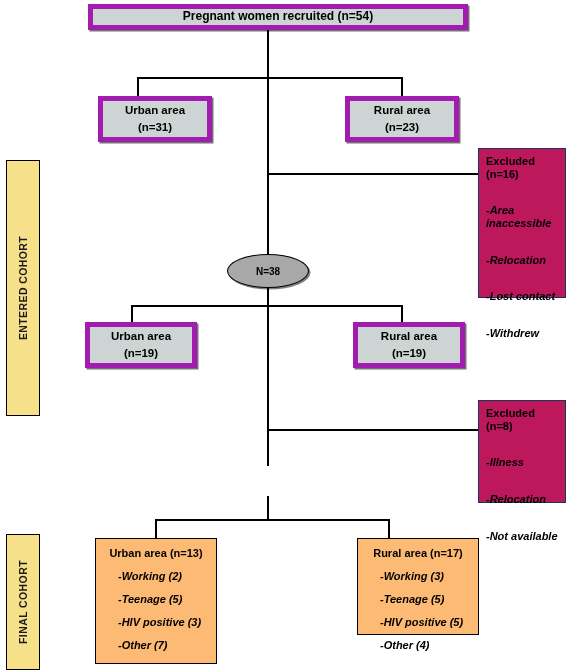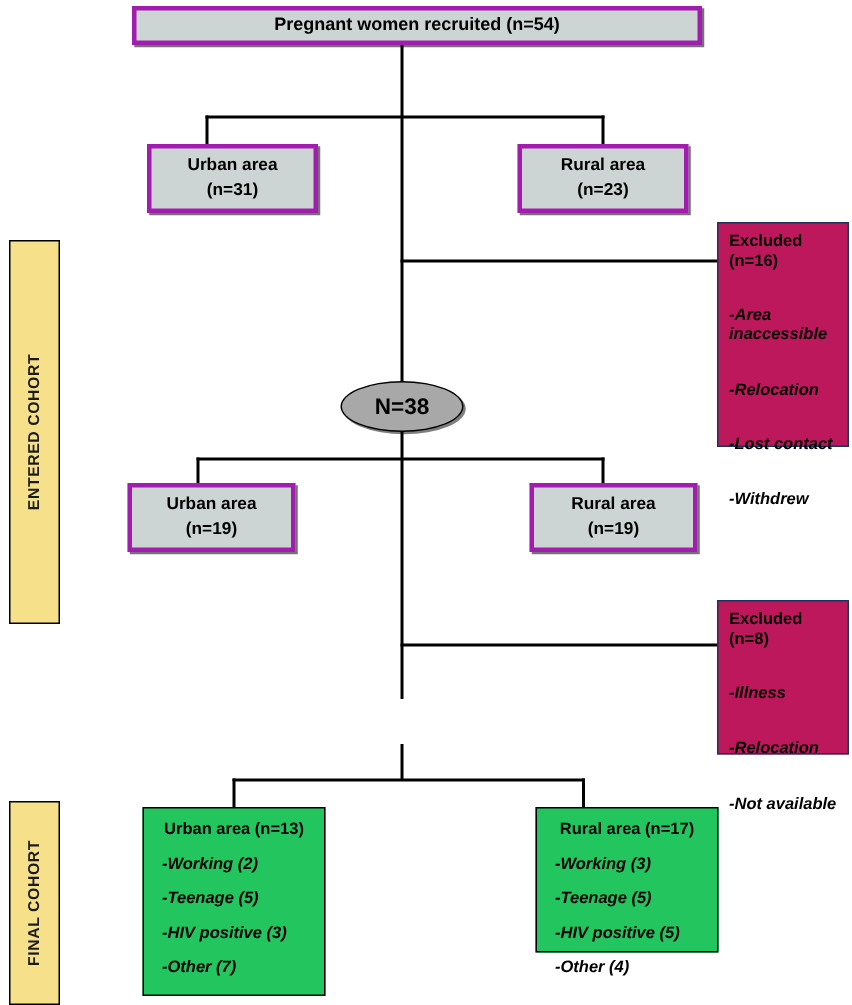--- a/index.html
+++ b/index.html
@@ -28,40 +28,40 @@
     display: flex;
     flex-direction: column;
     justify-content: center;
     align-items: center;
     text-align: center;
     font-weight: bold;
     color: #000000;
   }
   .grey-box {
     background: #ccd5d3;
-    border: 3px solid #a21caf;
+    border: 5px solid #a21caf;
     font-size: 11.5px;
     line-height: 1.45;
     box-shadow: 1.5px 1.5px 0 rgba(0,0,0,0.55);
   }
   .grey-box .ln { display: block; }
   .title-box {
     background: #ccd5d3;
     font-size: 12px;
   }
   .ellipse {
     position: absolute;
     box-sizing: border-box;
     background: #a8a8a8;
     border: 1px solid #000000;
     border-radius: 50%;
     display: flex;
     justify-content: center;
     align-items: center;
-    font-size: 15px;
+    font-size: 10px;
     font-weight: bold;
     color: #000000;
     box-shadow: 1.5px 1.5px 0 rgba(0,0,0,0.5);
   }
   .blue-box {
     position: absolute;
     box-sizing: border-box;
     background: #be185d;
     border: 1.5px solid #17365d;
     padding: 6px 0 20px 7px;
@@ -70,38 +70,38 @@
     color: #000000;
     line-height: 1.15;
     text-align: left;
   }
   .blue-box .hd { display: block; font-style: normal; }
   .blue-box .it { display: block; font-style: italic; margin-top: 24px; }
   .blue-box .it.tight { margin-top: 0; }
   .green-box {
     position: absolute;
     box-sizing: border-box;
-    background: #22c55e;
+    background: #fdba74;
     border: 1.5px solid #000000;
     padding: 8px 0 6px 0;
     font-size: 11px;
     font-weight: bold;
     color: #000000;
     line-height: 1.1;
   }
   .green-box .hd {
     display: block;
     text-align: center;
     margin-bottom: 11px;
   }
   .green-box .it {
     display: block;
     font-style: italic;
     text-align: left;
-    padding-left: 12px;
+    padding-left: 22px;
     margin-bottom: 11px;
   }
   .green-box .it:last-child { margin-bottom: 0; }
   .yellow-bar {
     position: absolute;
     box-sizing: border-box;
     background: #f7e08a;
     border: 1.5px solid #000000;
     display: flex;
     justify-content: center;

